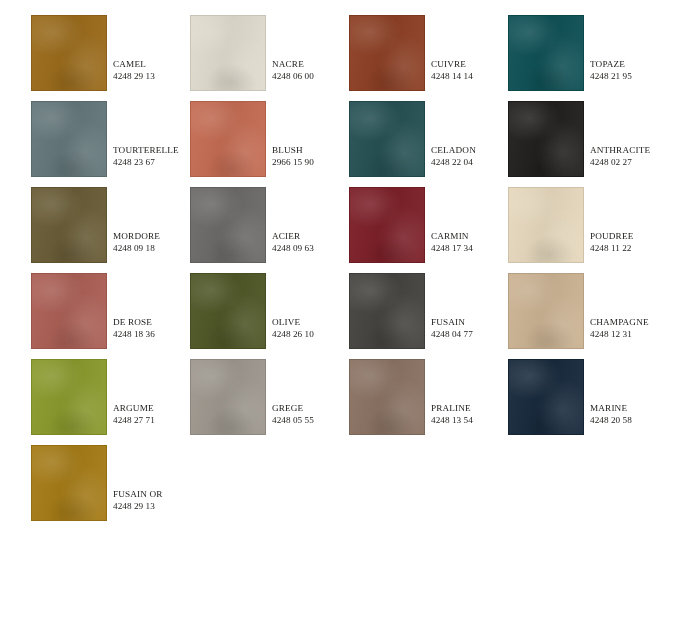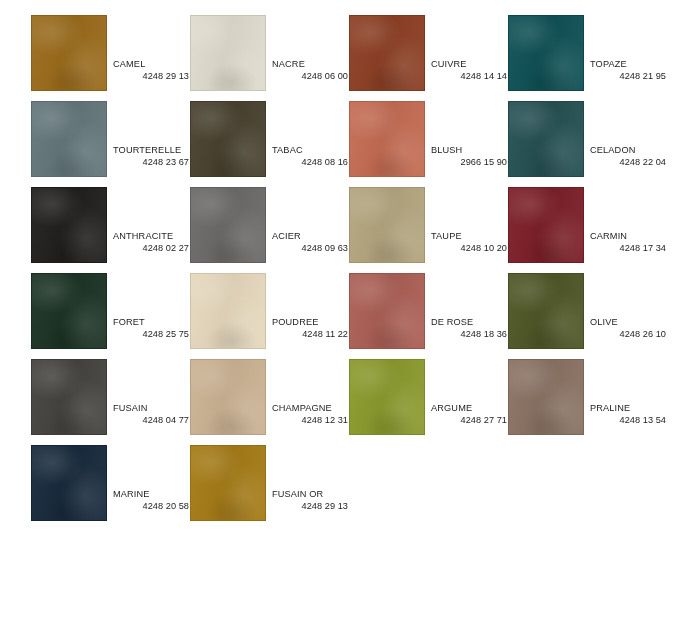--- a/index.html
+++ b/index.html
@@ -28,20 +28,21 @@
     display: grid;
     grid-template-columns: repeat(4, 159px);
     grid-auto-rows: 86px;
     column-gap: 0px;
     row-gap: 0px;
   }
   .swatch-cell {
     position: relative;
     width: 134px;
     height: 86px;
+    font-family: Liberation Serif, serif;
   }
   .swatch-chip {
     position: absolute;
     left: 0;
     top: 0;
     width: 76px;
     height: 76px;
     box-sizing: border-box;
     border: 1px solid rgba(0,0,0,0.10);
     background-repeat: no-repeat;
@@ -71,21 +72,20 @@
     letter-spacing: 0.15px;
     color: #1d1d1b;
     white-space: nowrap;
   }
   .swatch-code {
     display: block;
     font-size: 9.2px;
     letter-spacing: 0.05px;
     color: #1d1d1b;
     white-space: nowrap;
-    text-align: right;
   }
 </style>
 </head>
 <body>
 
 <div id="swatch-sheet">
   <div class="swatch-grid" id="swatch-grid">
       <div class="swatch-cell">
         <div class="swatch-chip" style="background-color: rgb(154, 107, 27);"></div>
         <div class="swatch-text">
@@ -115,27 +115,20 @@
         </div>
       </div>
       <div class="swatch-cell">
         <div class="swatch-chip" style="background-color: rgb(99, 118, 122);"></div>
         <div class="swatch-text">
           <span class="swatch-name">TOURTERELLE</span>
           <span class="swatch-code">4248 23 67</span>
         </div>
       </div>
       <div class="swatch-cell">
-        <div class="swatch-chip" style="background-color: rgb(72, 65, 47);"></div>
-        <div class="swatch-text">
-          <span class="swatch-name">TABAC</span>
-          <span class="swatch-code">4248 08 16</span>
-        </div>
-      </div>
-      <div class="swatch-cell">
         <div class="swatch-chip" style="background-color: rgb(196, 107, 82);"></div>
         <div class="swatch-text">
           <span class="swatch-name">BLUSH</span>
           <span class="swatch-code">2966 15 90</span>
         </div>
       </div>
       <div class="swatch-cell">
         <div class="swatch-chip" style="background-color: rgb(37, 80, 83);"></div>
         <div class="swatch-text">
           <span class="swatch-name">CELADON</span>
@@ -143,48 +136,41 @@
         </div>
       </div>
       <div class="swatch-cell">
         <div class="swatch-chip" style="background-color: rgb(33, 31, 30);"></div>
         <div class="swatch-text">
           <span class="swatch-name">ANTHRACITE</span>
           <span class="swatch-code">4248 02 27</span>
         </div>
       </div>
       <div class="swatch-cell">
+        <div class="swatch-chip" style="background-color: rgb(105, 92, 54);"></div>
+        <div class="swatch-text">
+          <span class="swatch-name">MORDORE</span>
+          <span class="swatch-code">4248 09 18</span>
+        </div>
+      </div>
+      <div class="swatch-cell">
         <div class="swatch-chip" style="background-color: rgb(108, 106, 105);"></div>
         <div class="swatch-text">
           <span class="swatch-name">ACIER</span>
           <span class="swatch-code">4248 09 63</span>
         </div>
       </div>
       <div class="swatch-cell">
-        <div class="swatch-chip" style="background-color: rgb(179, 165, 126);"></div>
-        <div class="swatch-text">
-          <span class="swatch-name">TAUPE</span>
-          <span class="swatch-code">4248 10 20</span>
-        </div>
-      </div>
-      <div class="swatch-cell">
         <div class="swatch-chip" style="background-color: rgb(124, 31, 40);"></div>
         <div class="swatch-text">
           <span class="swatch-name">CARMIN</span>
           <span class="swatch-code">4248 17 34</span>
         </div>
       </div>
       <div class="swatch-cell">
-        <div class="swatch-chip" style="background-color: rgb(27, 51, 36);"></div>
-        <div class="swatch-text">
-          <span class="swatch-name">FORET</span>
-          <span class="swatch-code">4248 25 75</span>
-        </div>
-      </div>
-      <div class="swatch-cell">
         <div class="swatch-chip" style="background-color: rgb(230, 216, 189);"></div>
         <div class="swatch-text">
           <span class="swatch-name">POUDREE</span>
           <span class="swatch-code">4248 11 22</span>
         </div>
       </div>
       <div class="swatch-cell">
         <div class="swatch-chip" style="background-color: rgb(171, 95, 85);"></div>
         <div class="swatch-text">
           <span class="swatch-name">DE ROSE</span>
@@ -210,20 +196,27 @@
         <div class="swatch-text">
           <span class="swatch-name">CHAMPAGNE</span>
           <span class="swatch-code">4248 12 31</span>
         </div>
       </div>
       <div class="swatch-cell">
         <div class="swatch-chip" style="background-color: rgb(138, 154, 44);"></div>
         <div class="swatch-text">
           <span class="swatch-name">ARGUME</span>
           <span class="swatch-code">4248 27 71</span>
+        </div>
+      </div>
+      <div class="swatch-cell">
+        <div class="swatch-chip" style="background-color: rgb(157, 151, 142);"></div>
+        <div class="swatch-text">
+          <span class="swatch-name">GREGE</span>
+          <span class="swatch-code">4248 05 55</span>
         </div>
       </div>
       <div class="swatch-cell">
         <div class="swatch-chip" style="background-color: rgb(138, 114, 99);"></div>
         <div class="swatch-text">
           <span class="swatch-name">PRALINE</span>
           <span class="swatch-code">4248 13 54</span>
         </div>
       </div>
       <div class="swatch-cell">

